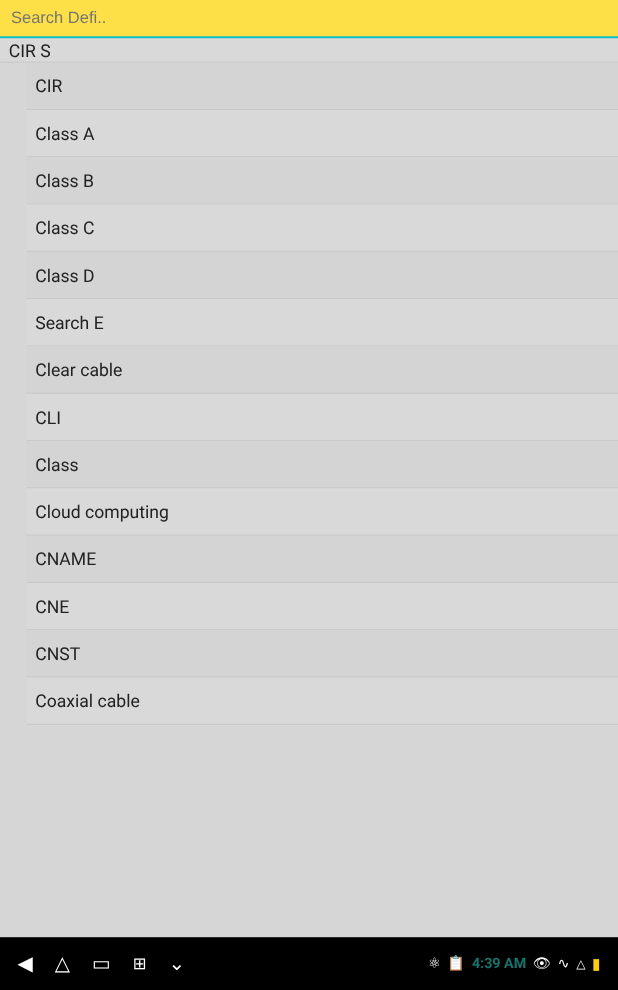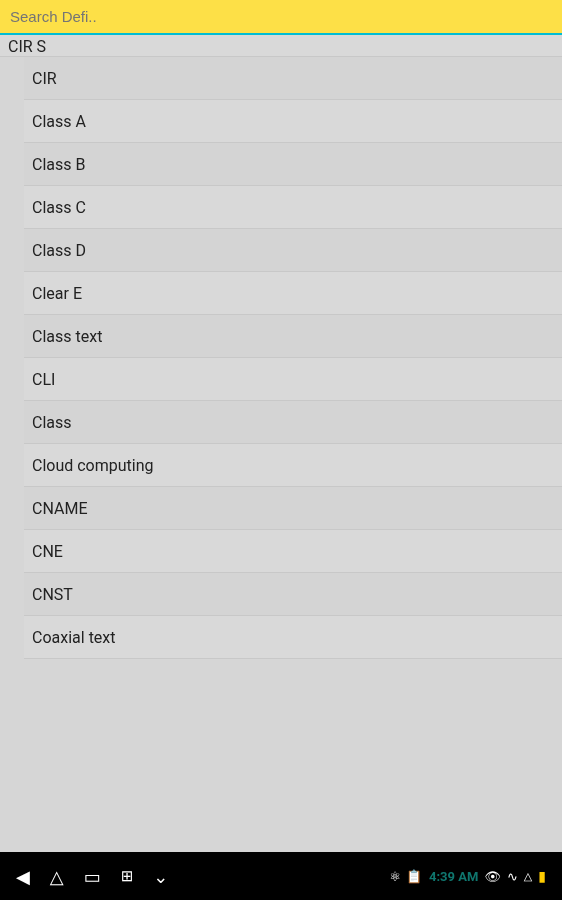--- a/index.html
+++ b/index.html
@@ -135,45 +135,45 @@
   <div class="list-item">
     <span class="list-item-text">Class B</span>
   </div>
   <div class="list-item">
     <span class="list-item-text">Class C</span>
   </div>
   <div class="list-item">
     <span class="list-item-text">Class D</span>
   </div>
   <div class="list-item">
-    <span class="list-item-text">Clear E</span>
+    <span class="list-item-text">Search E</span>
   </div>
   <div class="list-item">
-    <span class="list-item-text">Class text</span>
+    <span class="list-item-text">Clear cable</span>
   </div>
   <div class="list-item">
     <span class="list-item-text">CLI</span>
   </div>
   <div class="list-item">
     <span class="list-item-text">Class</span>
   </div>
   <div class="list-item">
     <span class="list-item-text">Cloud computing</span>
   </div>
   <div class="list-item">
     <span class="list-item-text">CNAME</span>
   </div>
   <div class="list-item">
     <span class="list-item-text">CNE</span>
   </div>
   <div class="list-item">
     <span class="list-item-text">CNST</span>
   </div>
   <div class="list-item">
-    <span class="list-item-text">Coaxial text</span>
+    <span class="list-item-text">Coaxial cable</span>
   </div>
 
 </div>
 
 <div id="status-bar">
   <div class="nav-icons">
     <span class="nav-icon">◀</span>
     <span class="nav-icon">△</span>
     <span class="nav-icon">▭</span>
     <span class="nav-icon" style="font-size:15px;">⊞</span>

